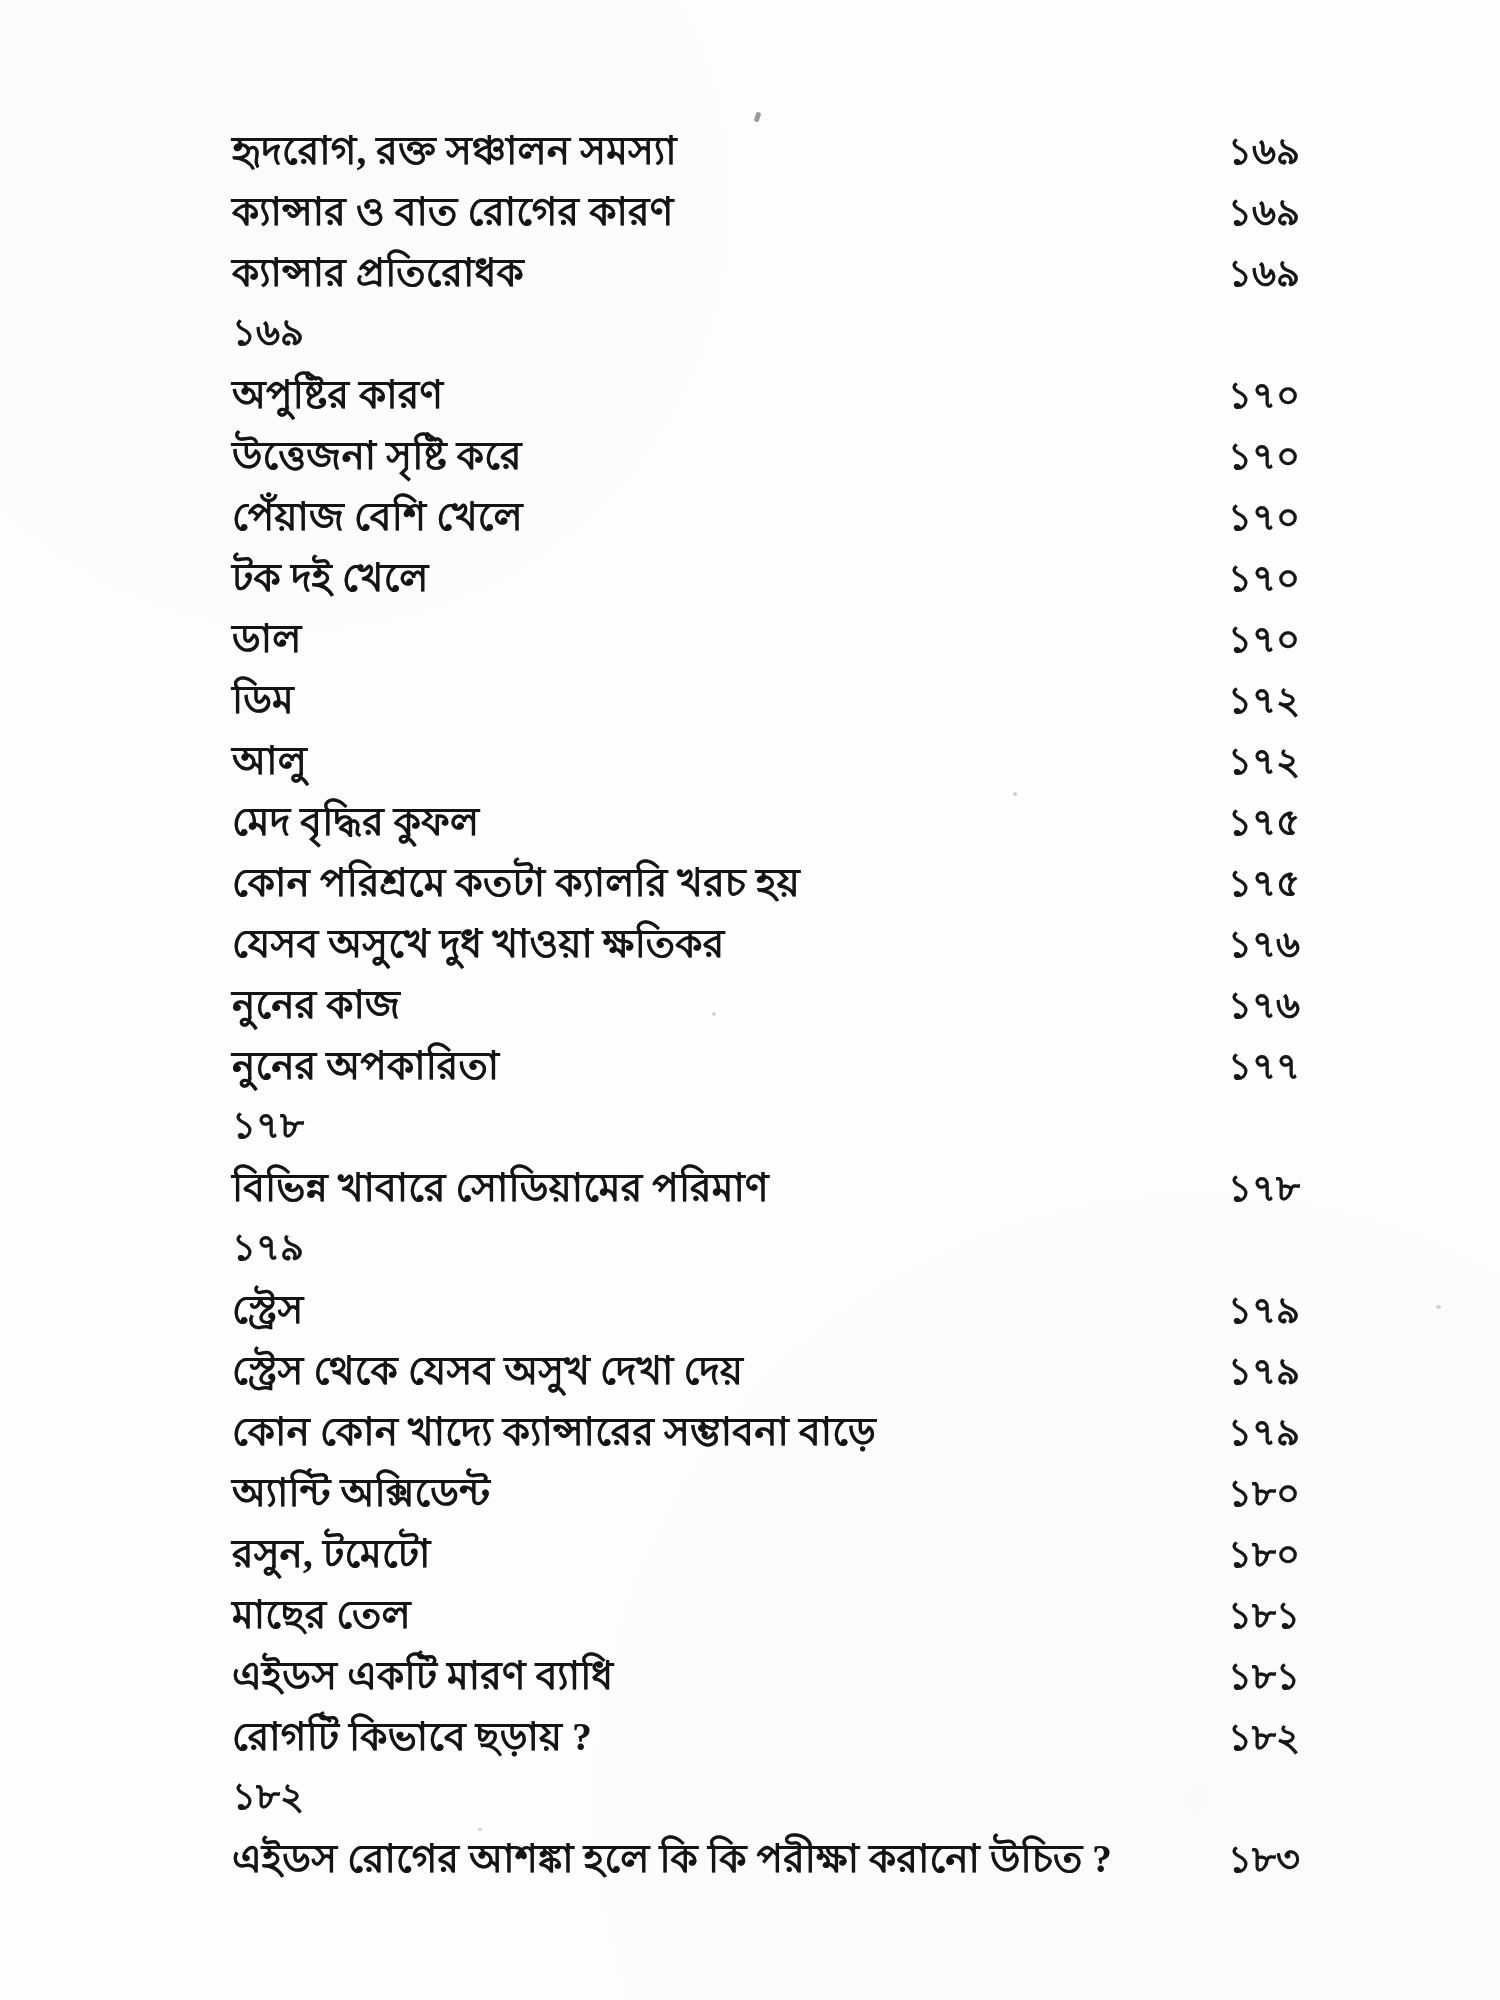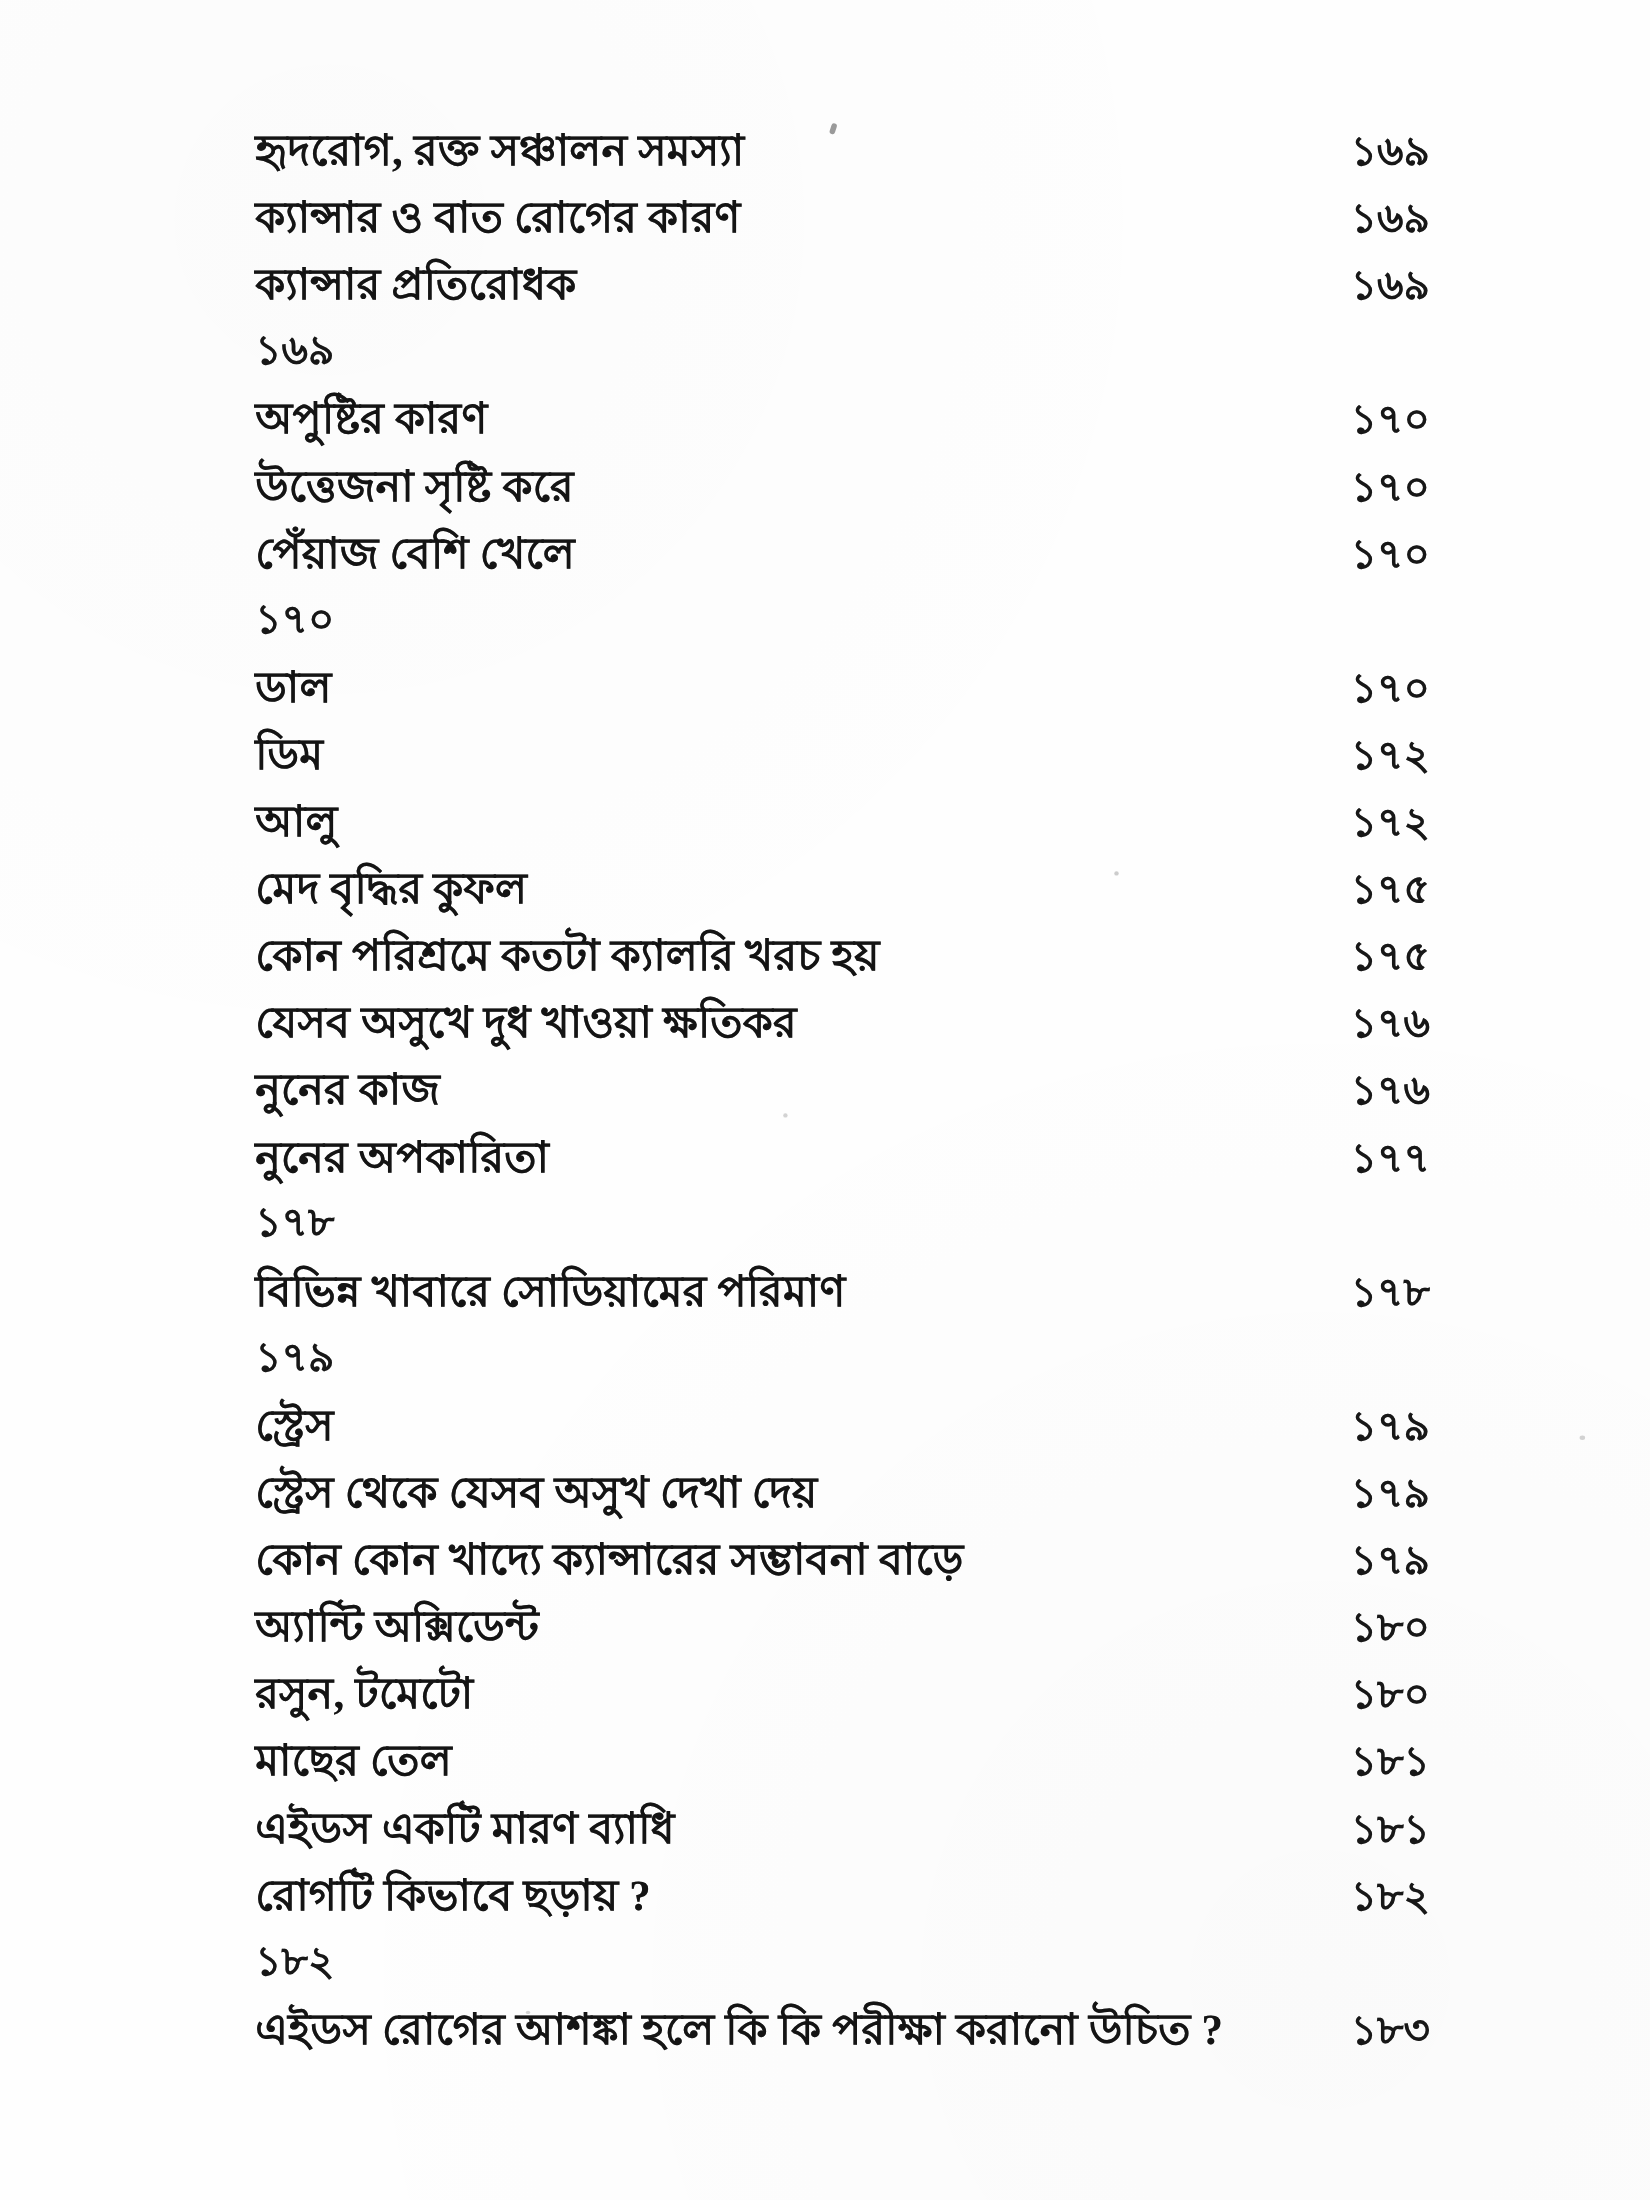--- a/index.html
+++ b/index.html
@@ -17,21 +17,21 @@
   .scan-page {
     position: absolute;
     inset: 0;
     background:
       radial-gradient(circle at 20% 10%, rgba(0,0,0,0.012), transparent 40%),
       radial-gradient(circle at 80% 90%, rgba(0,0,0,0.015), transparent 45%),
       #fefefe;
   }
   .toc {
     position: absolute;
-    top: 106px;
+    top: 120px;
     left: 232px;
     width: 1068px; 
   }
   .toc-row {
     display: flex;
     justify-content: space-between;
     align-items: baseline;
     height: 61px;
   }
   .toc-title {
@@ -101,20 +101,21 @@
     <span class="toc-title">উত্তেজনা সৃষ্টি করে</span>
     <span class="toc-pageno">১৭০</span>
   </div>
 
   <div class="toc-row">
     <span class="toc-title">পেঁয়াজ বেশি খেলে</span>
     <span class="toc-pageno">১৭০</span>
   </div>
 
   <div class="toc-row">
+    <span class="toc-title">টক দই খেলে</span>
     <span class="toc-pageno">১৭০</span>
   </div>
 
   <div class="toc-row">
     <span class="toc-title">ডাল</span>
     <span class="toc-pageno">১৭০</span>
   </div>
 
   <div class="toc-row">
     <span class="toc-title">ডিম</span>

